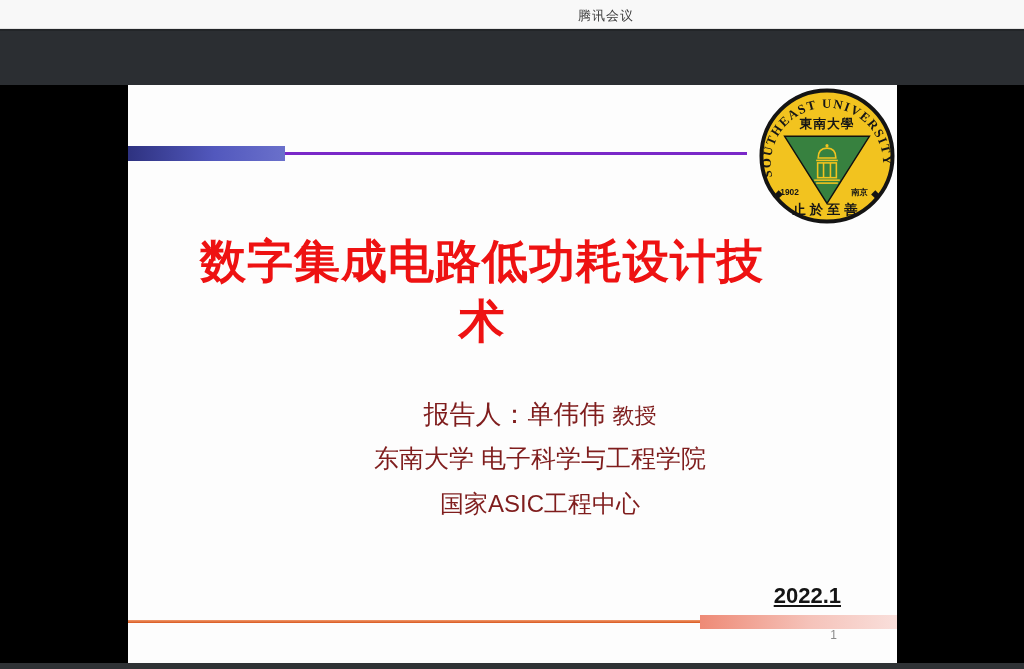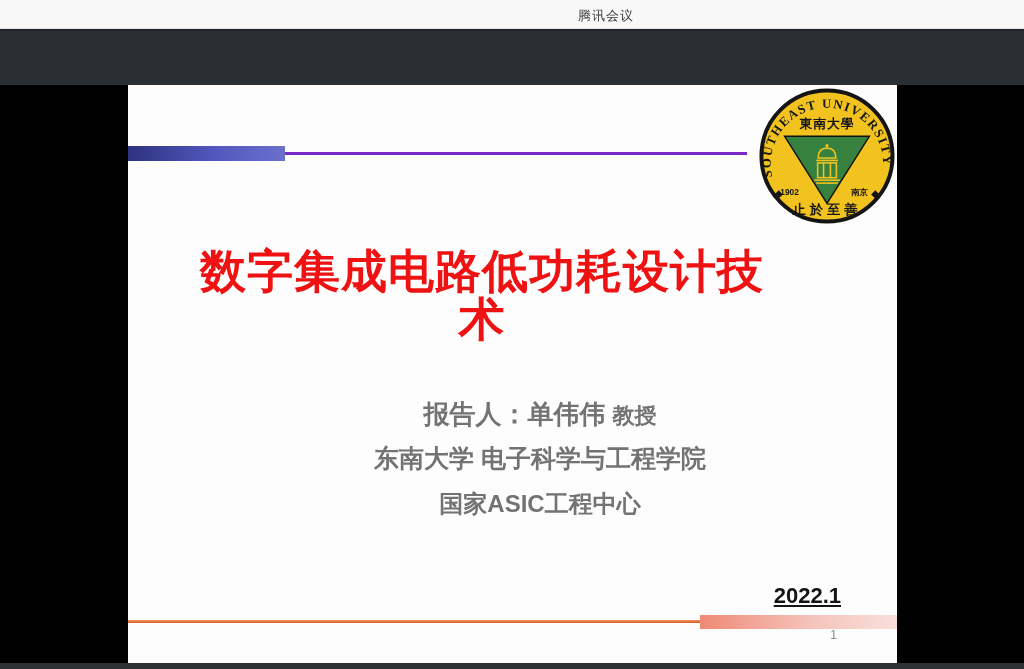--- a/index.html
+++ b/index.html
@@ -28,27 +28,27 @@
 
   
   .blue-bar { position:absolute; left:0; top:61px; width:157px; height:15px;
               background:linear-gradient(to right,#2e3280,#5258bd 55%,#6a70cb); }
   .purple-line { position:absolute; left:157px; top:67px; width:462px; height:3px; background:#7a28c8; }
 
   
   .logo { position:absolute; left:630px; top:2px; width:138px; height:138px; }
 
   
-  .slide-title { position:absolute; left:54px; top:162px; width:600px;
+  .slide-title { position:absolute; left:54px; top:146px; width:600px;
                  text-align:center; font-size:46px; font-weight:bold;
-                 color:#ee1212; letter-spacing:1px; line-height:48px; }
+                 color:#ee1212; letter-spacing:1px; line-height:60px; }
 
   
   .presenter-line { position:absolute; left:112px; width:600px; text-align:center;
-                    color:#737373; font-weight:bold; }
+                    color:#7f1d1d; font-weight:normal; }
   .presenter-line.l1 { top:312px; font-size:26px; }
   .presenter-line.l1 .suffix { font-size:22px; }
   .presenter-line.l2 { top:357px; font-size:25px; }
   .presenter-line.l3 { top:403px; font-size:24px; }
 
   
   .slide-date { position:absolute; top:498px; right:56px; font-size:22px;
                 font-weight:bold; color:#141414;text-decoration:underline; }
   .orange-line { position:absolute; left:0; top:535px; width:572px; height:3px;
                  background:linear-gradient(to bottom,#f09a6d,#d9571e); }

